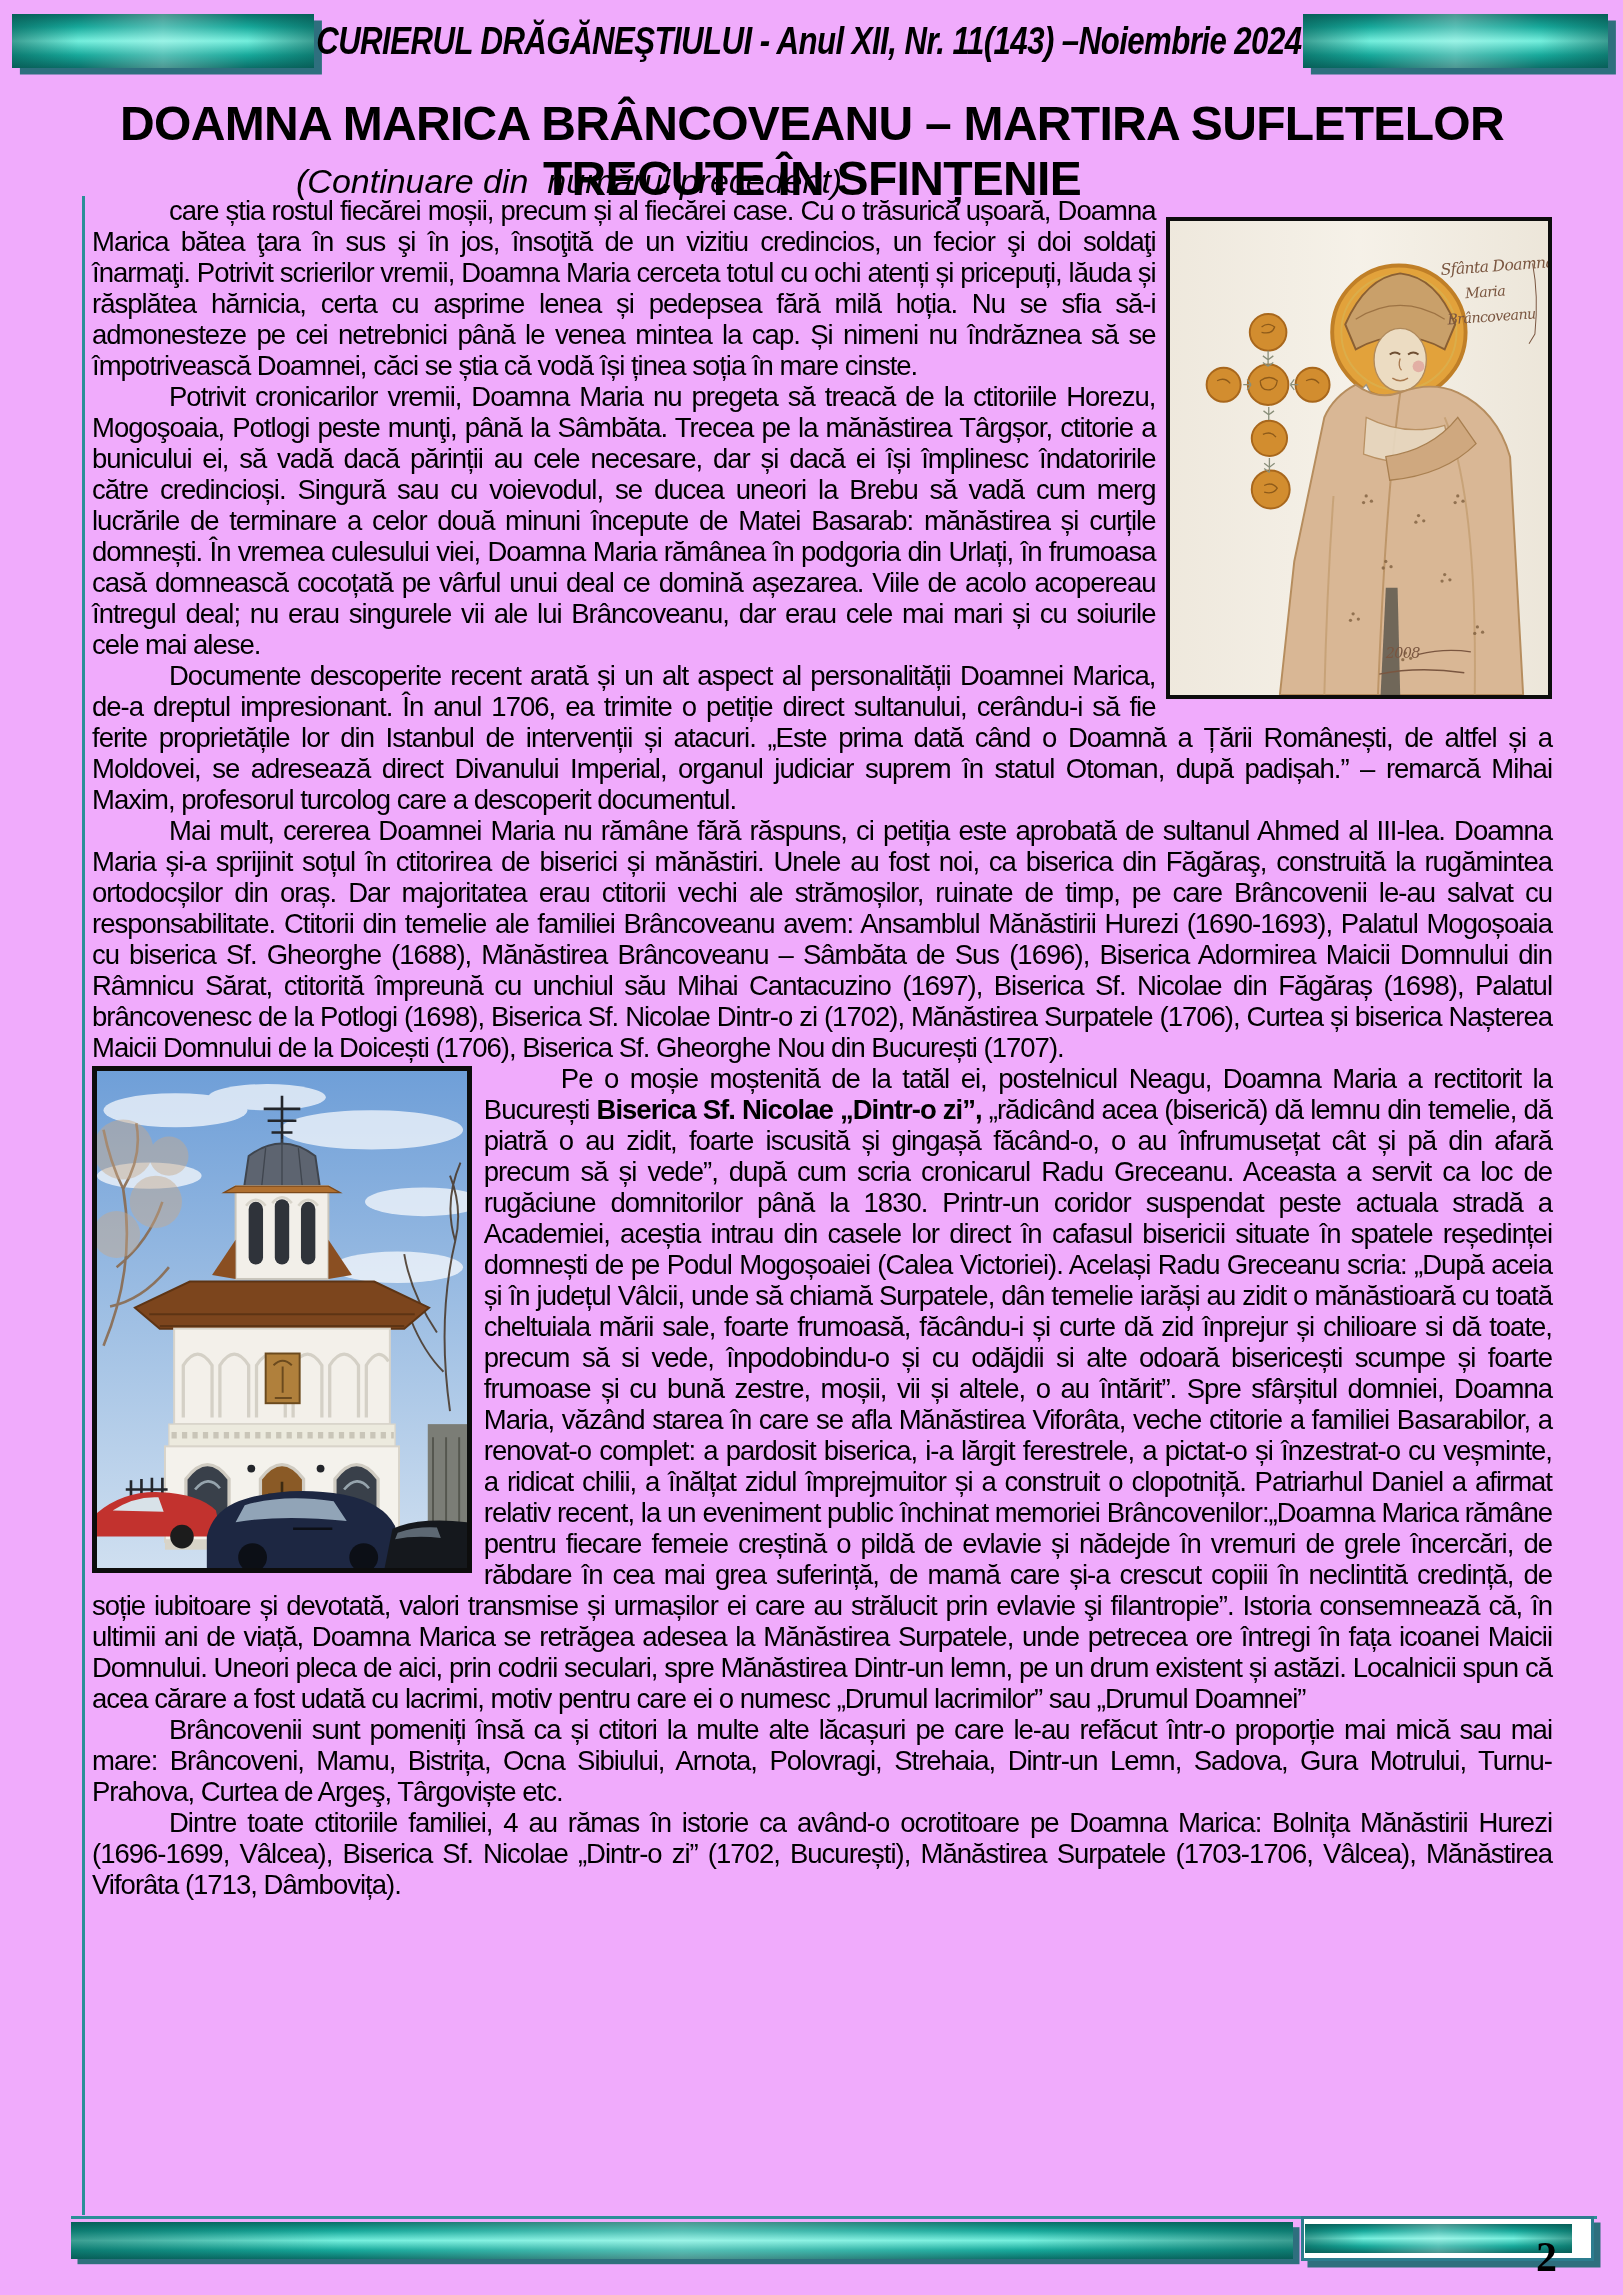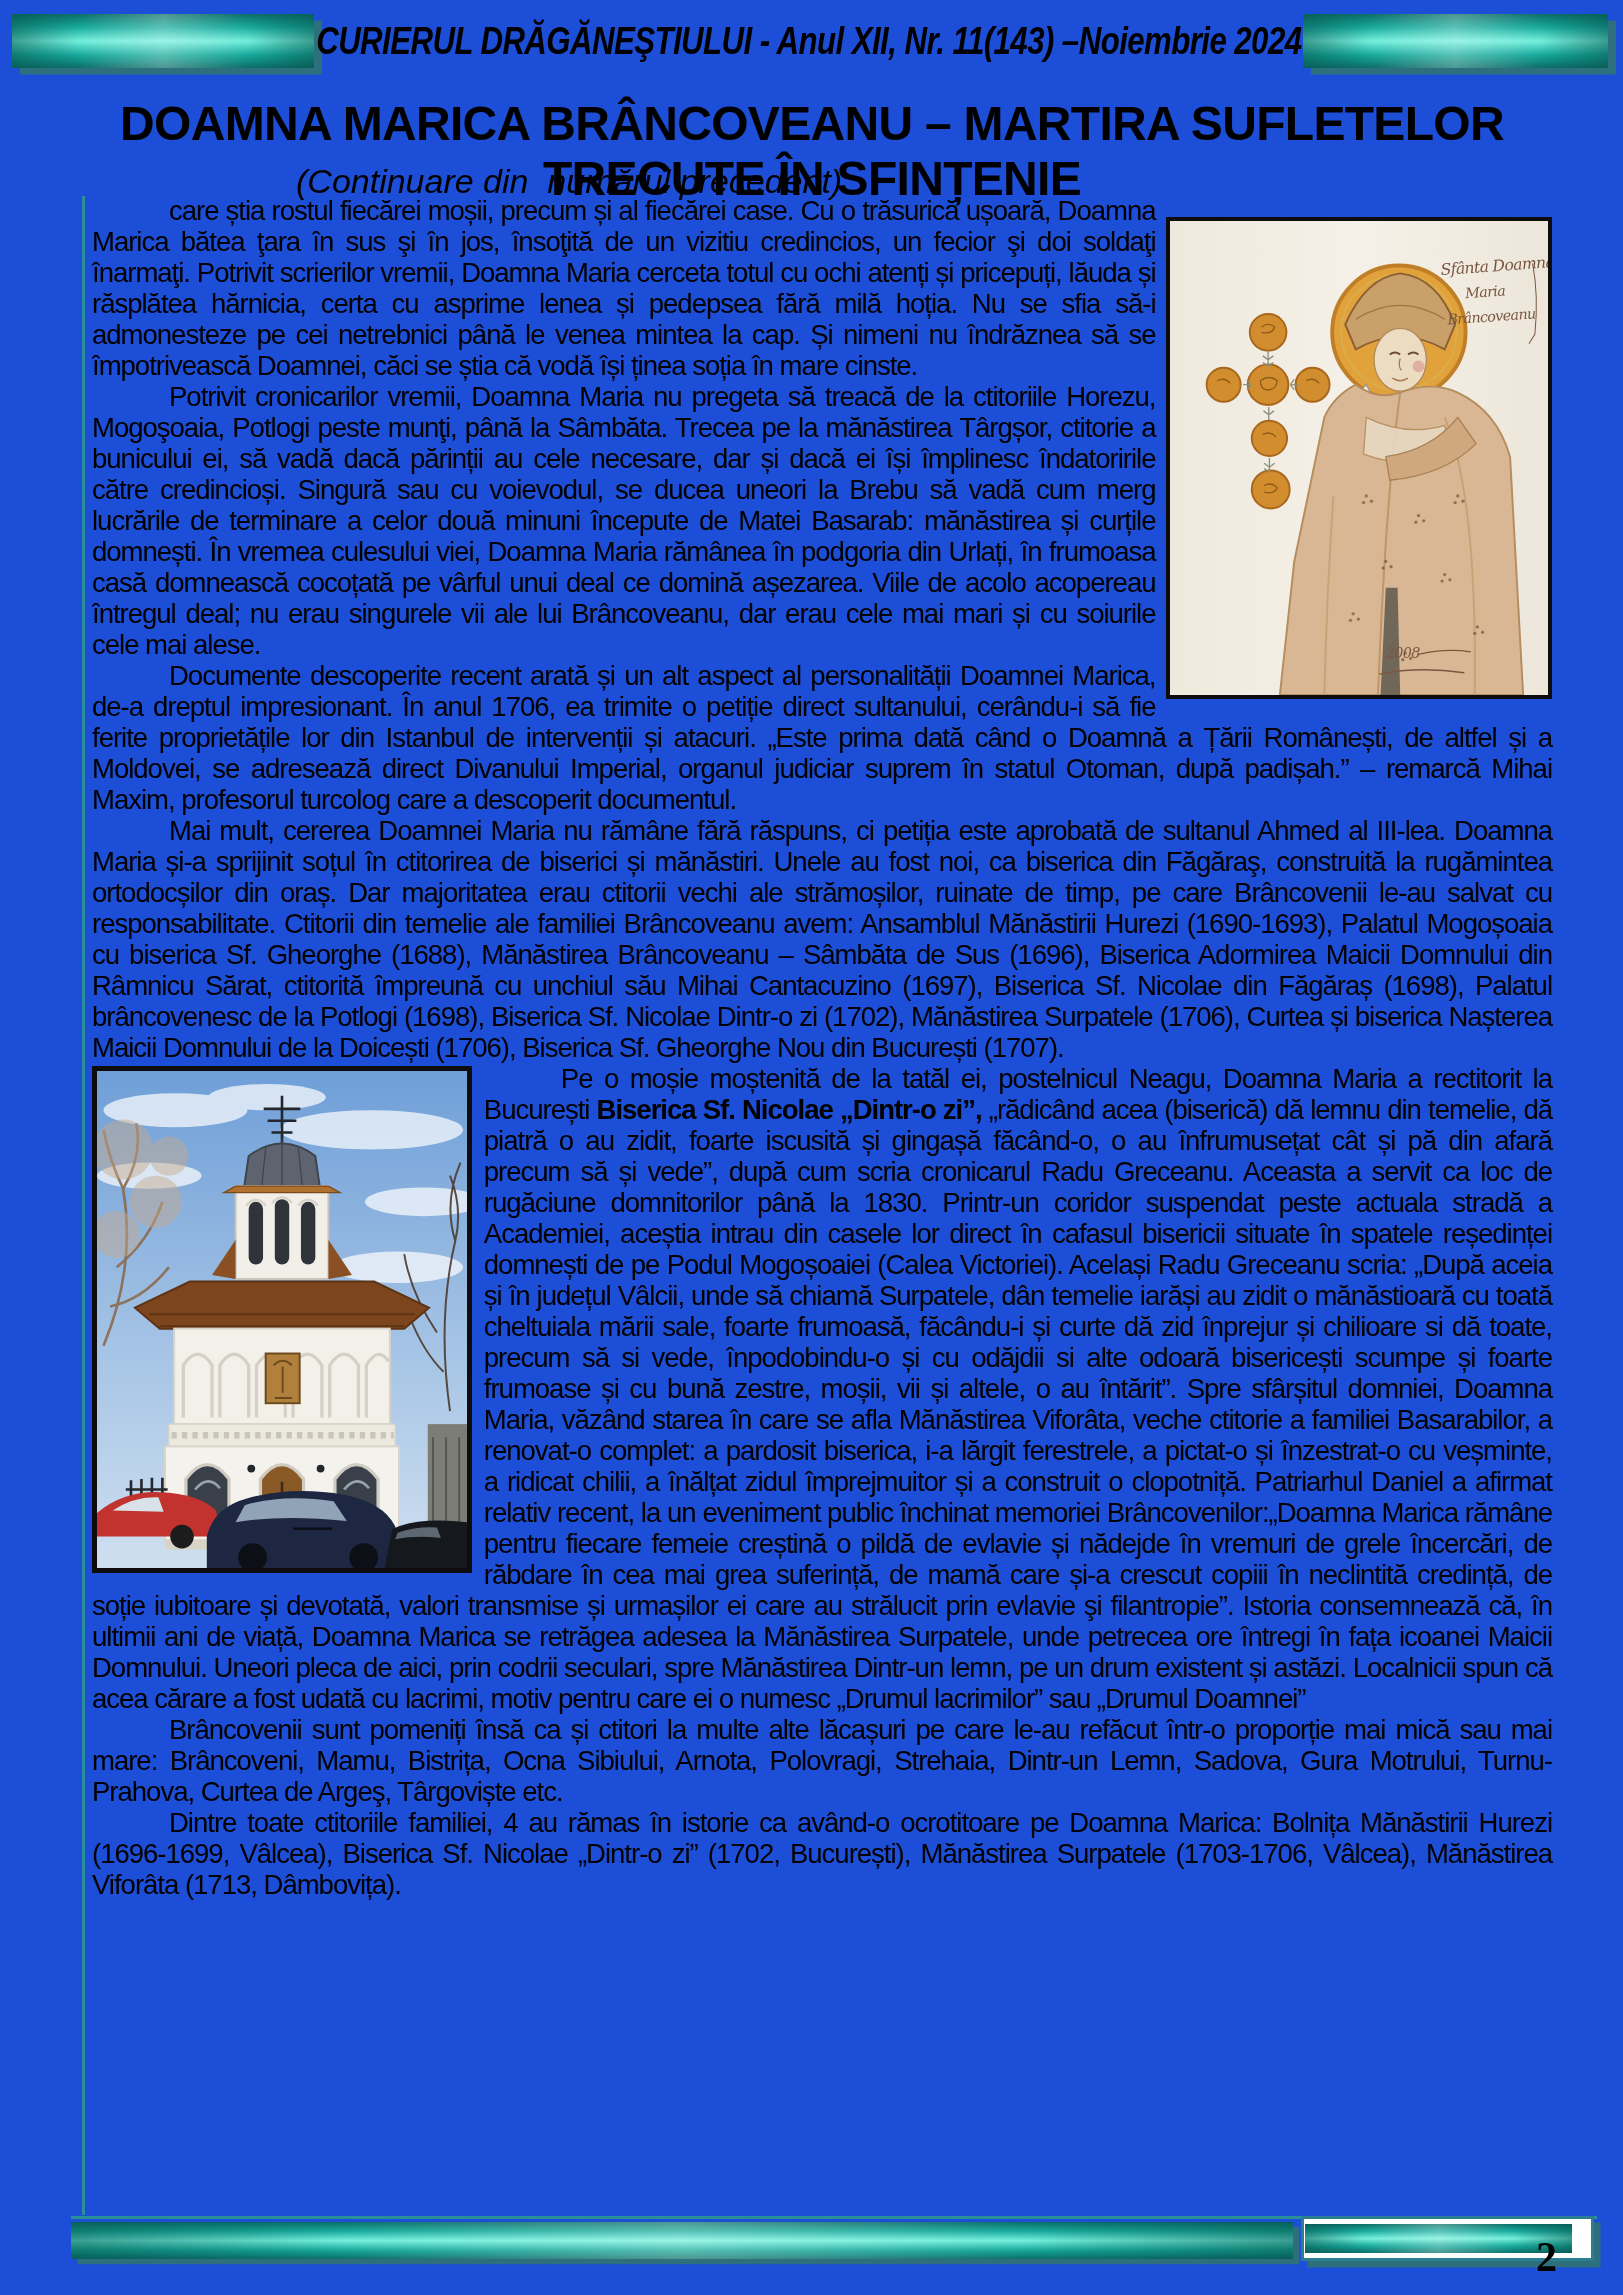--- a/index.html
+++ b/index.html
@@ -1,16 +1,16 @@
 <!DOCTYPE html>
 <html style="font-size:10.5px"><head>
 <meta charset="utf-8">
 <style>
   html,body{margin:0;padding:0;background:#ffffff;}
-  .page{position:relative;width:1623px;height:2295px;background:#1d4ed8;overflow:hidden;
+  .page{position:relative;width:1623px;height:2295px;background:#f0abfc;overflow:hidden;
         font-family:"Liberation Sans",sans-serif;color:#000;}
 
   
   .teal-grad{
     background:
       linear-gradient(90deg, rgba(4,78,72,.50) 0%, rgba(4,78,72,0) 22%, rgba(255,255,255,.28) 50%, rgba(4,78,72,0) 78%, rgba(4,78,72,.50) 100%),
       linear-gradient(180deg,#0b6f68 0%,#17a99b 24%,#74efdd 50%,#17a99b 76%,#0b6f68 100%);
   }
   .hdr-bar{position:absolute;top:14.4px;height:54px;box-shadow:7.9px 6.5px 0 0 #2e6f7e;}
   .hdr-bar.left{left:11.8px;width:302px;}

